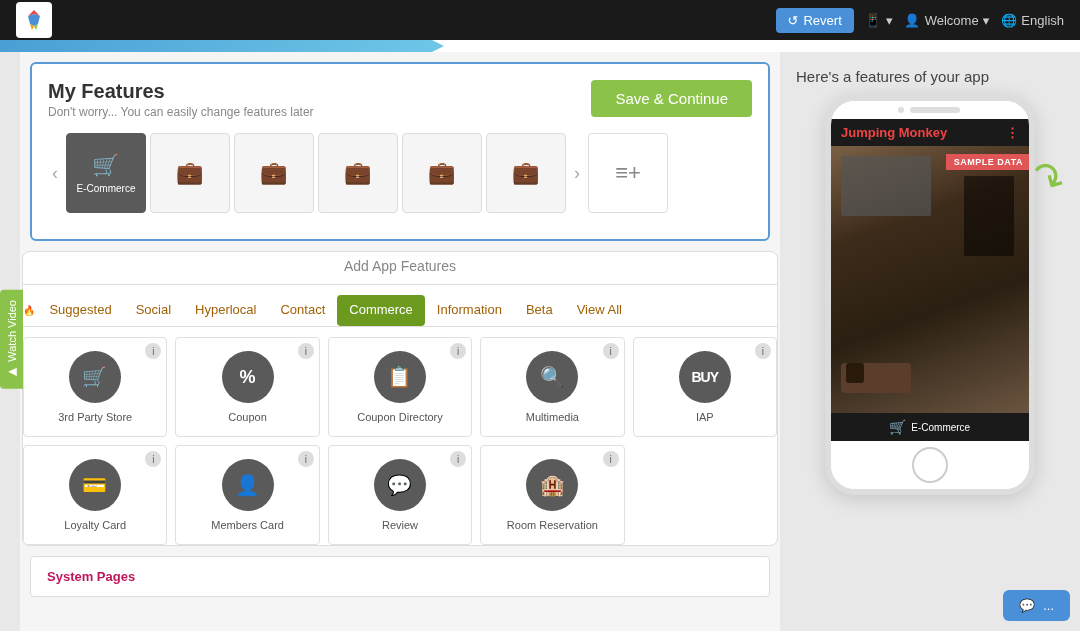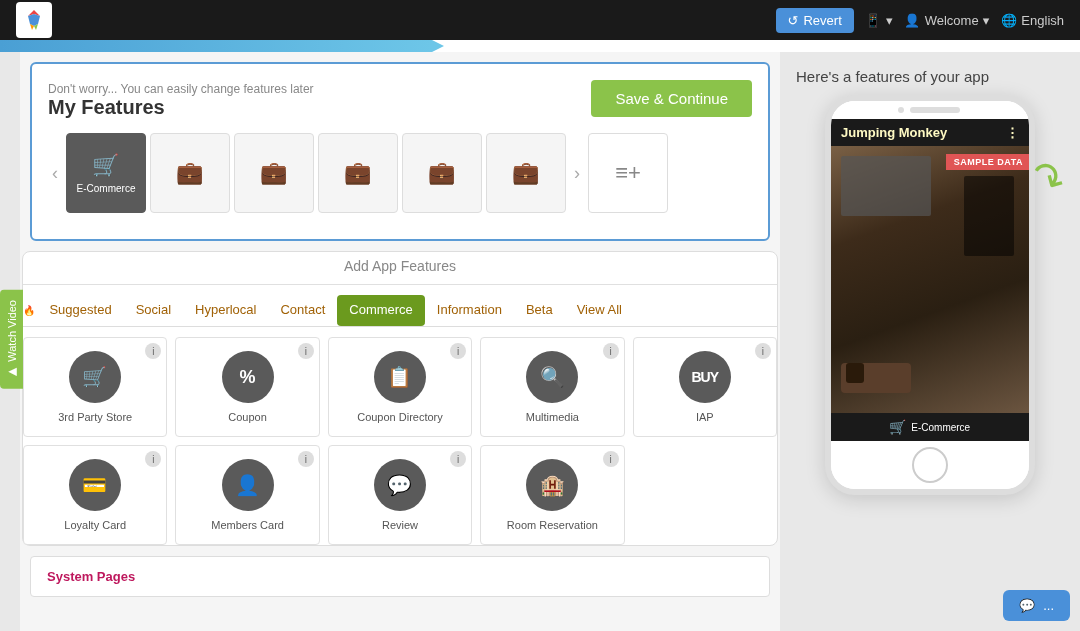--- a/index.html
+++ b/index.html
@@ -274,21 +274,21 @@
       height: 18px;
       background: #fff;
       display: flex;
       align-items: center;
       justify-content: center;
     }
     .status-bar-dot { width: 6px; height: 6px; background: #ddd; border-radius: 50%; margin: 0 2px; }
     .status-bar-line { width: 50px; height: 6px; background: #ddd; border-radius: 3px; margin: 0 4px; }
     #phone-navbar {
       background: #1a1a1a;
-      color: #fef9c3;
+      color: #ef4444;
       display: flex;
       align-items: flex-start;
       justify-content: space-between;
       padding: 6px 10px;
       font-size: 13px;
       font-weight: 600;
     }
     #phone-content-img {
       flex: 1;
       background: #8b7355;
@@ -404,22 +404,22 @@
   <span>Watch Video</span>
 </div>
 
 <div id="main-layout">
 
   <div id="left-panel">
 
     <div id="features-section">
       <div id="features-header">
         <div>
+          <div id="features-title">My Features</div>
           <div id="features-subtitle">Don't worry... You can easily change features later</div>
-          <div id="features-title">My Features</div>
         </div>
         <button id="save-continue-btn">Save &amp; Continue</button>
       </div>
 
       <div id="feature-icons-row">
         <button class="nav-arrow">‹</button>
         <div class="feature-item active">
           <span class="feature-item-icon">🛒</span>
           <span>E-Commerce</span>
         </div>

